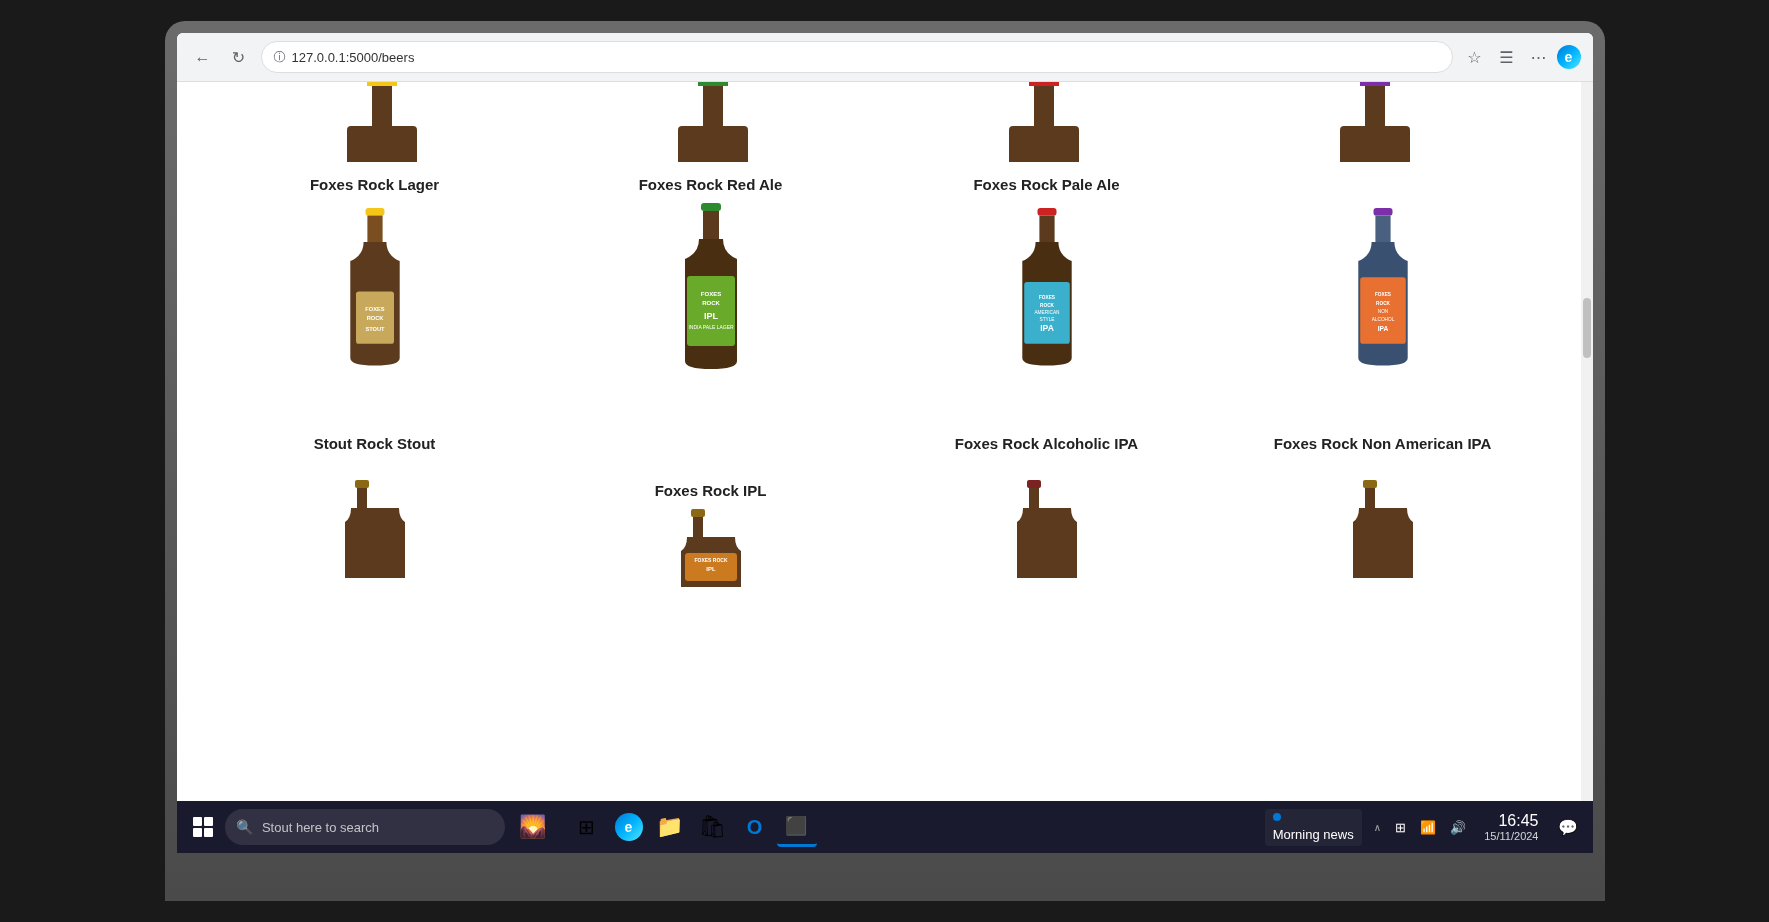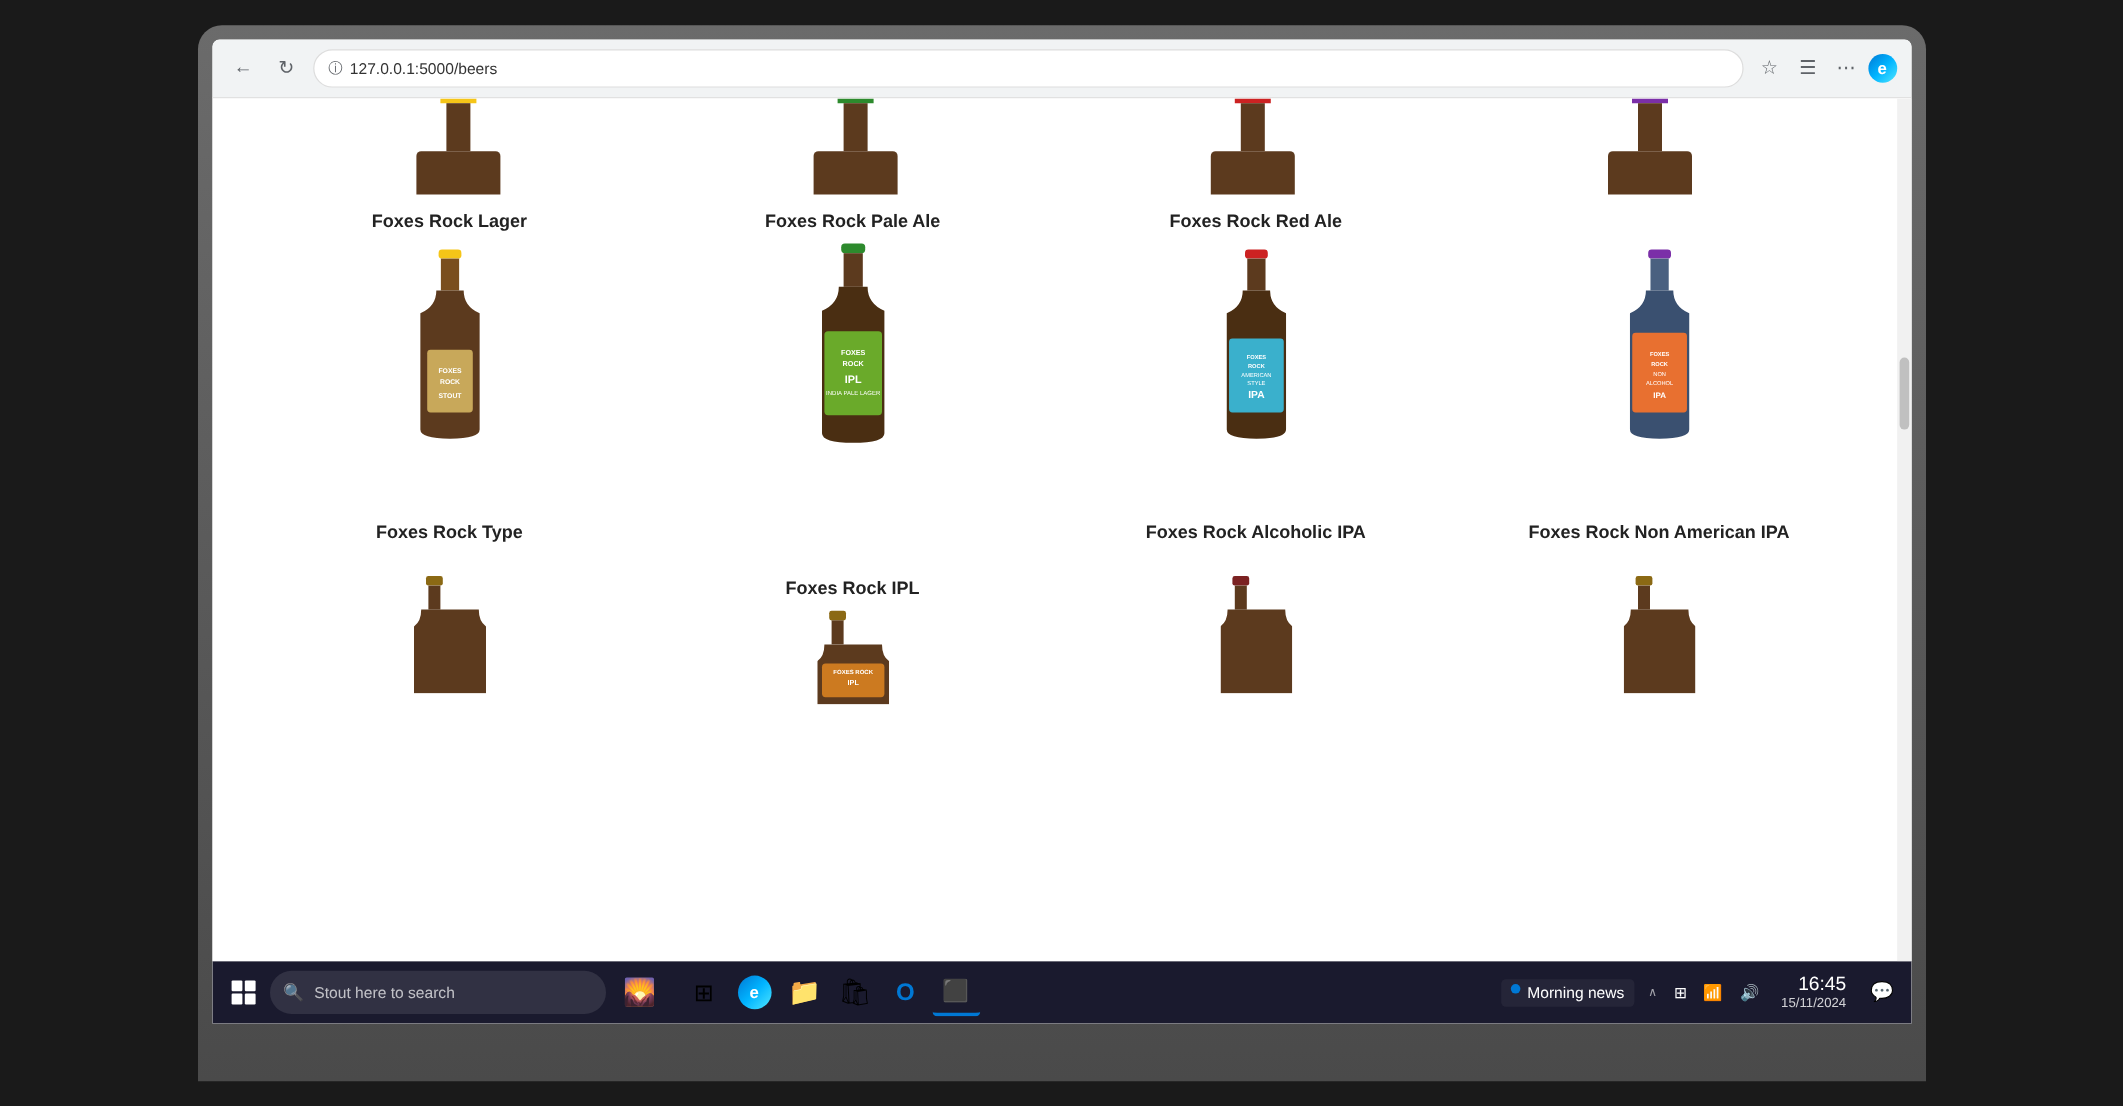--- a/index.html
+++ b/index.html
@@ -306,20 +306,21 @@
       border-radius: 3px;
     }
 
     .morning-news {
       display: flex;
       gap: 6px;
       background: rgba(255,255,255,0.05);
       padding: 4px 8px;
       border-radius: 4px;
       cursor: pointer;
+      flex-direction: column;
     }
 
     .clock {
       text-align: right;
       cursor: pointer;
       padding: 2px 6px;
     }
 
     .clock-time {
       display: block;
@@ -451,24 +452,24 @@
                 <div class="top-body-partial"></div>
               </div>
             </div>
           </div>
 
           <div class="beer-grid" style="margin-top:10px; margin-bottom:-10px;">
             <div class="beer-item">
               <span class="beer-name">Foxes Rock Lager</span>
             </div>
             <div class="beer-item">
+              <span class="beer-name">Foxes Rock Red Ale</span>
+            </div>
+            <div class="beer-item">
               <span class="beer-name">Foxes Rock Pale Ale</span>
-            </div>
-            <div class="beer-item">
-              <span class="beer-name">Foxes Rock Red Ale</span>
             </div>
           </div>
 
           <div class="beer-grid">
 
             <div class="beer-item">
               <div class="beer-bottle-container">
                 <svg class="bottle-svg" viewBox="0 0 80 200">
                   <rect x="30" y="2" width="20" height="8" rx="3" fill="#f5c518"></rect>
                   <rect x="32" y="10" width="16" height="28" fill="#7a4e1e"></rect>
@@ -524,21 +525,21 @@
                   <text x="40" y="113" font-size="5" fill="white" text-anchor="middle">NON</text>
                   <text x="40" y="121" font-size="5" fill="white" text-anchor="middle">ALCOHOL</text>
                   <text x="40" y="132" font-size="7" fill="white" text-anchor="middle" font-weight="bold">IPA</text>
                 </svg>
               </div>
             </div>
           </div>
 
           <div class="beer-grid" style="margin-top:10px; margin-bottom:-10px;">
             <div class="beer-item">
-              <span class="beer-name">Foxes Rock Type</span>
+              <span class="beer-name">Stout Rock Stout</span>
             </div>
             <div class="beer-item"></div>
             <div class="beer-item">
               <span class="beer-name">Foxes Rock Alcoholic IPA</span>
             </div>
             <div class="beer-item">
               <span class="beer-name">Foxes Rock Non American IPA</span>
             </div>
           </div>
 

